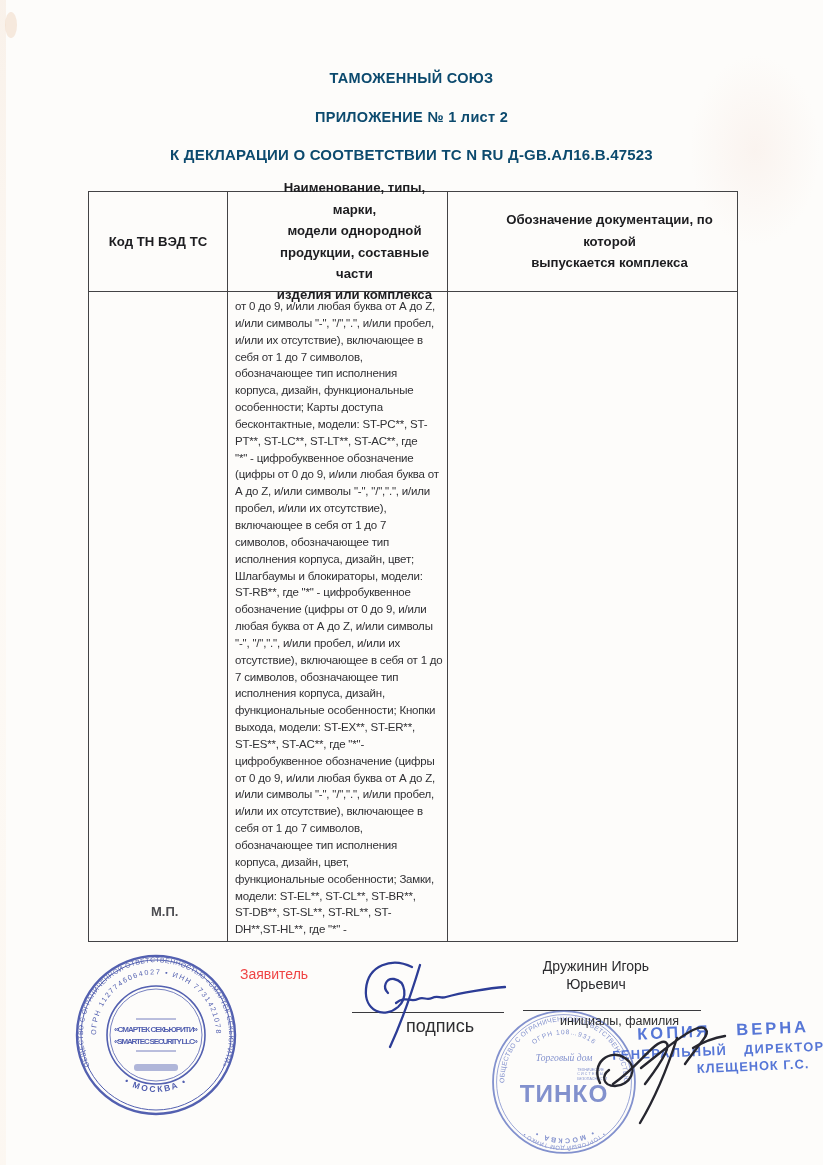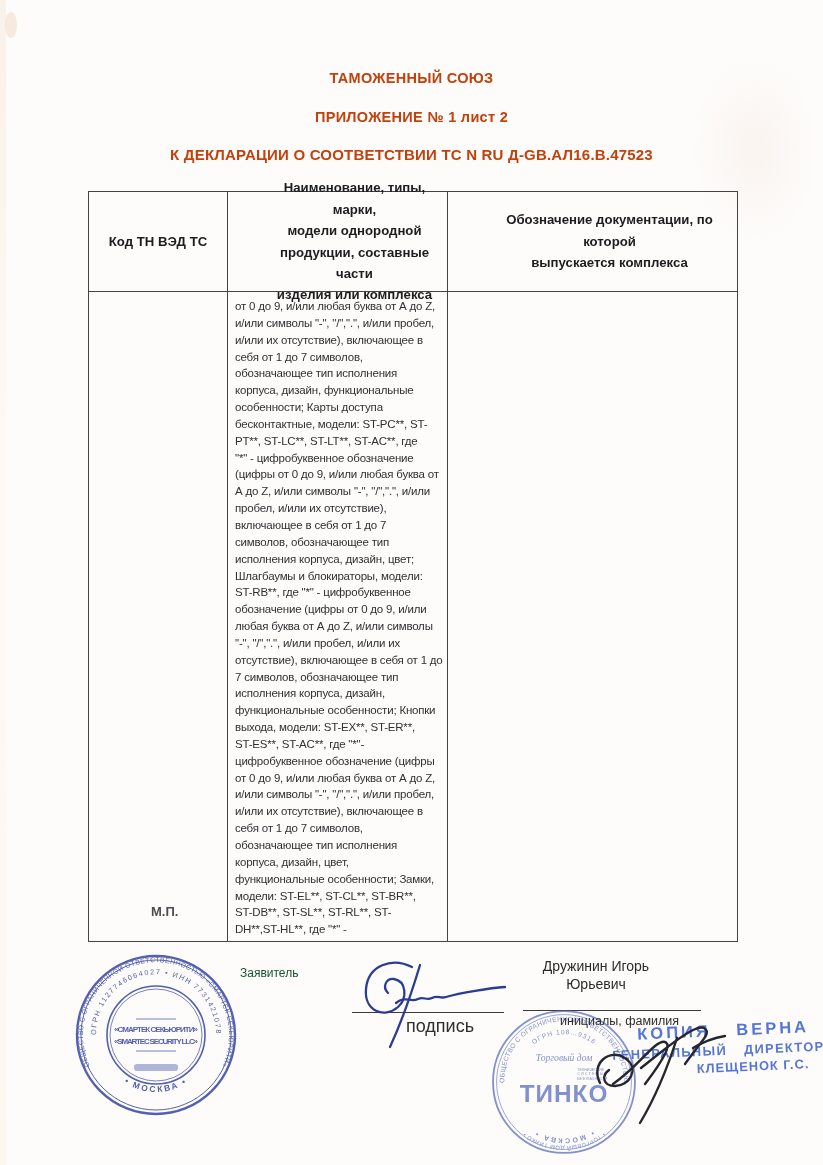--- a/index.html
+++ b/index.html
@@ -8,40 +8,40 @@
 
   
   .edge-strip{position:absolute;left:0;top:0;width:6px;height:100%;
     background:linear-gradient(#f6e9dd,#fdf8f2 40%,#fbf3ea);opacity:.55;}
   .smudge-tl{position:absolute;left:5px;top:12px;width:12px;height:26px;border-radius:50%;
     background:#f0d6bf;opacity:.5;}
   .smudge-tr{position:absolute;left:690px;top:55px;width:130px;height:190px;
     background:radial-gradient(closest-side,#f7e9e2,rgba(255,255,255,0));opacity:.45;}
 
   
-  .title{position:absolute;left:0;width:100%;text-align:center;font-weight:bold;color:#c2410c;}
+  .title{position:absolute;left:0;width:100%;text-align:center;font-weight:bold;color:#0c4a6e;}
   .t1{top:70px;font-size:14.5px;letter-spacing:.3px;}
   .t2{top:109px;font-size:14.5px;letter-spacing:.3px;}
   .t3{top:146px;font-size:15px;letter-spacing:.2px;}
 
   
   .decl-table{position:absolute;left:88px;top:191px;width:650px;
     border:1.4px solid #434345;display:grid;
     grid-template-columns:138px 220px 1fr;grid-template-rows:99px 650px;box-sizing:border-box;}
   .cell{box-sizing:border-box;color:#242428;}
   .b-left{border-left:1.4px solid #434345;padding-left:34px;}
   .b-top{border-top:1.4px solid #434345;}
   .hcell{display:flex;align-items:center;justify-content:center;text-align:center;
     font-weight:bold;font-size:13.2px;line-height:1.62;white-space:pre-line;color:#1d1d20;}
   .body-col2{padding:6px 2px 0 7px;font-size:11.5px;line-height:16.85px;
     letter-spacing:-.2px;white-space:pre-line;color:#303034;}
 
   
   .mp-label{position:absolute;left:151px;top:904px;font-size:13px;font-weight:600;color:#4c4c50;z-index:4;}
-  .applicant-label{position:absolute;left:240px;top:966px;font-size:12px;color:#14532d;z-index:4;}
+  .applicant-label{position:absolute;left:240px;top:966px;font-size:14px;color:#ef4444;z-index:4;}
   .sig-line{position:absolute;left:352px;top:1012px;width:152px;border-top:1.4px solid #3a3a3d;z-index:2;}
   .sig-caption{position:absolute;left:406px;top:1016px;font-size:18px;color:#2e2e31;z-index:4;}
   .name-block{position:absolute;left:510px;top:957px;width:172px;text-align:center;
     font-size:14px;line-height:1.3;color:#2b2b2e;white-space:pre-line;z-index:4;}
   .name-line{position:absolute;left:523px;top:1010px;width:178px;border-top:1.4px solid #3a3a3d;z-index:2;}
   .name-caption{position:absolute;left:560px;top:1014px;font-size:12.5px;color:#2e2e31;z-index:4;}
 
   
   .stamp-left{position:absolute;left:74px;top:953px;width:164px;height:164px;opacity:.88;z-index:3;}
   .stamp-left text{fill:#3c4ba6;}

